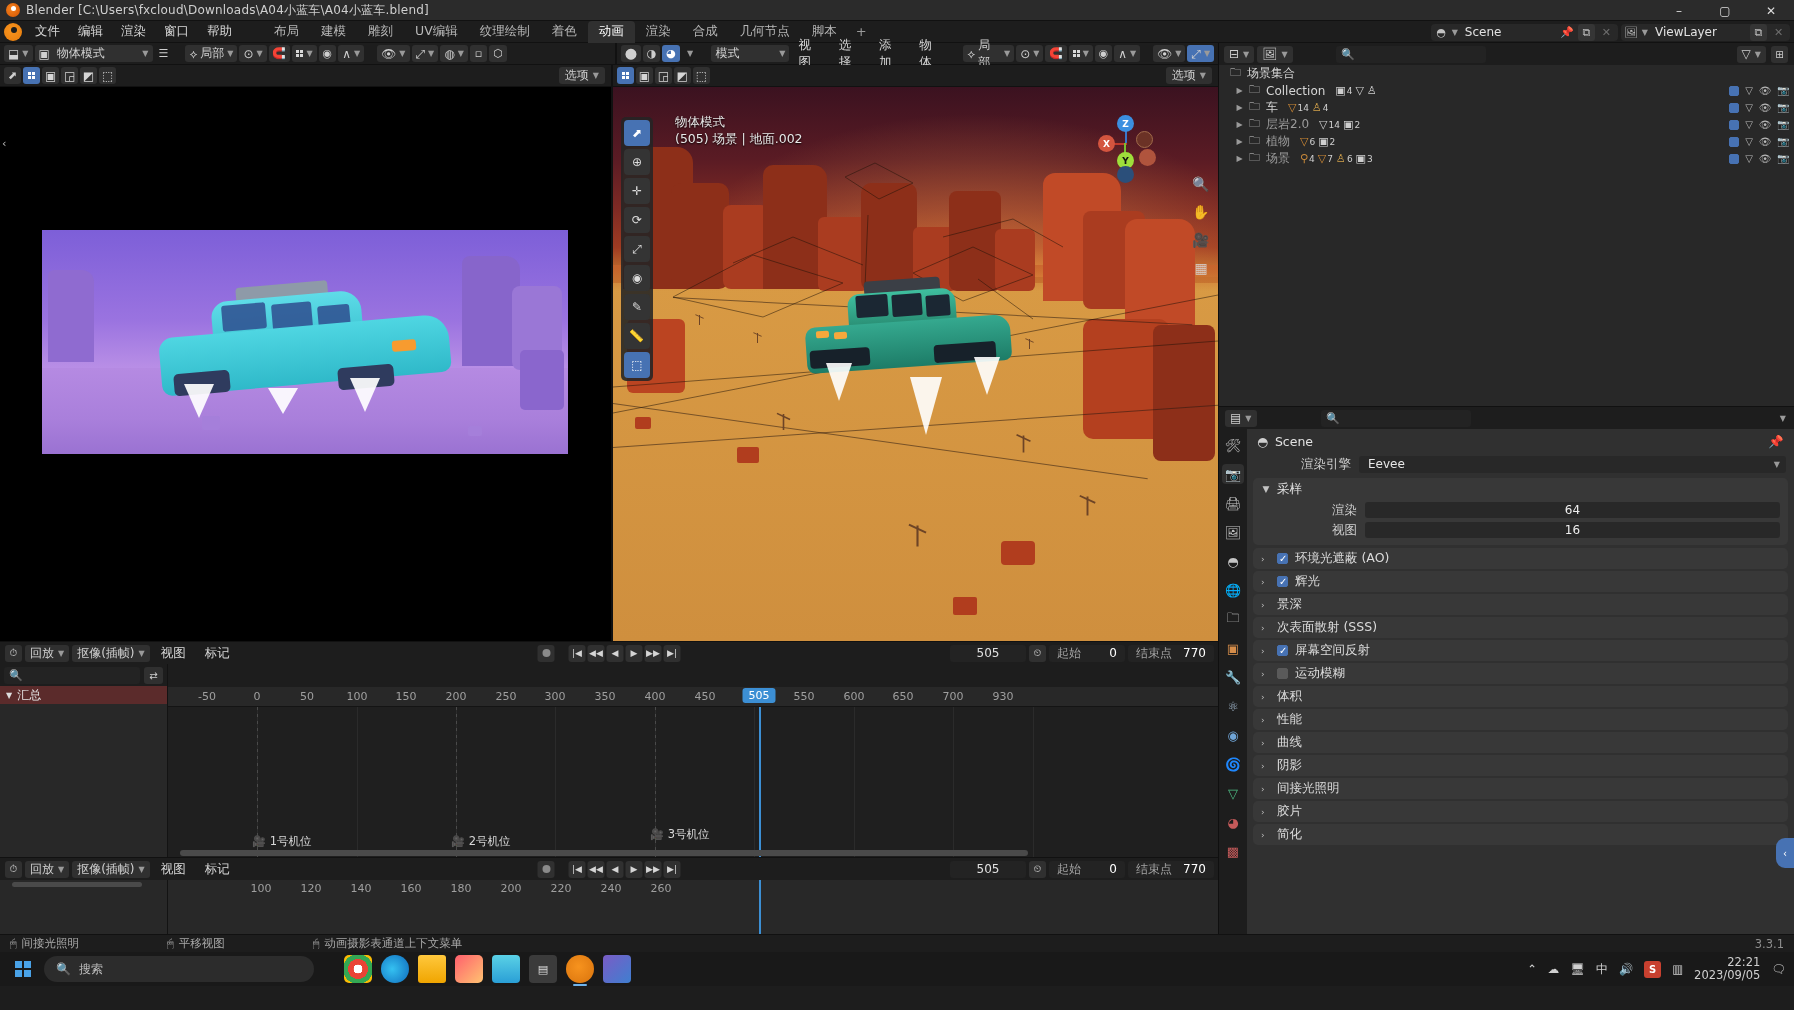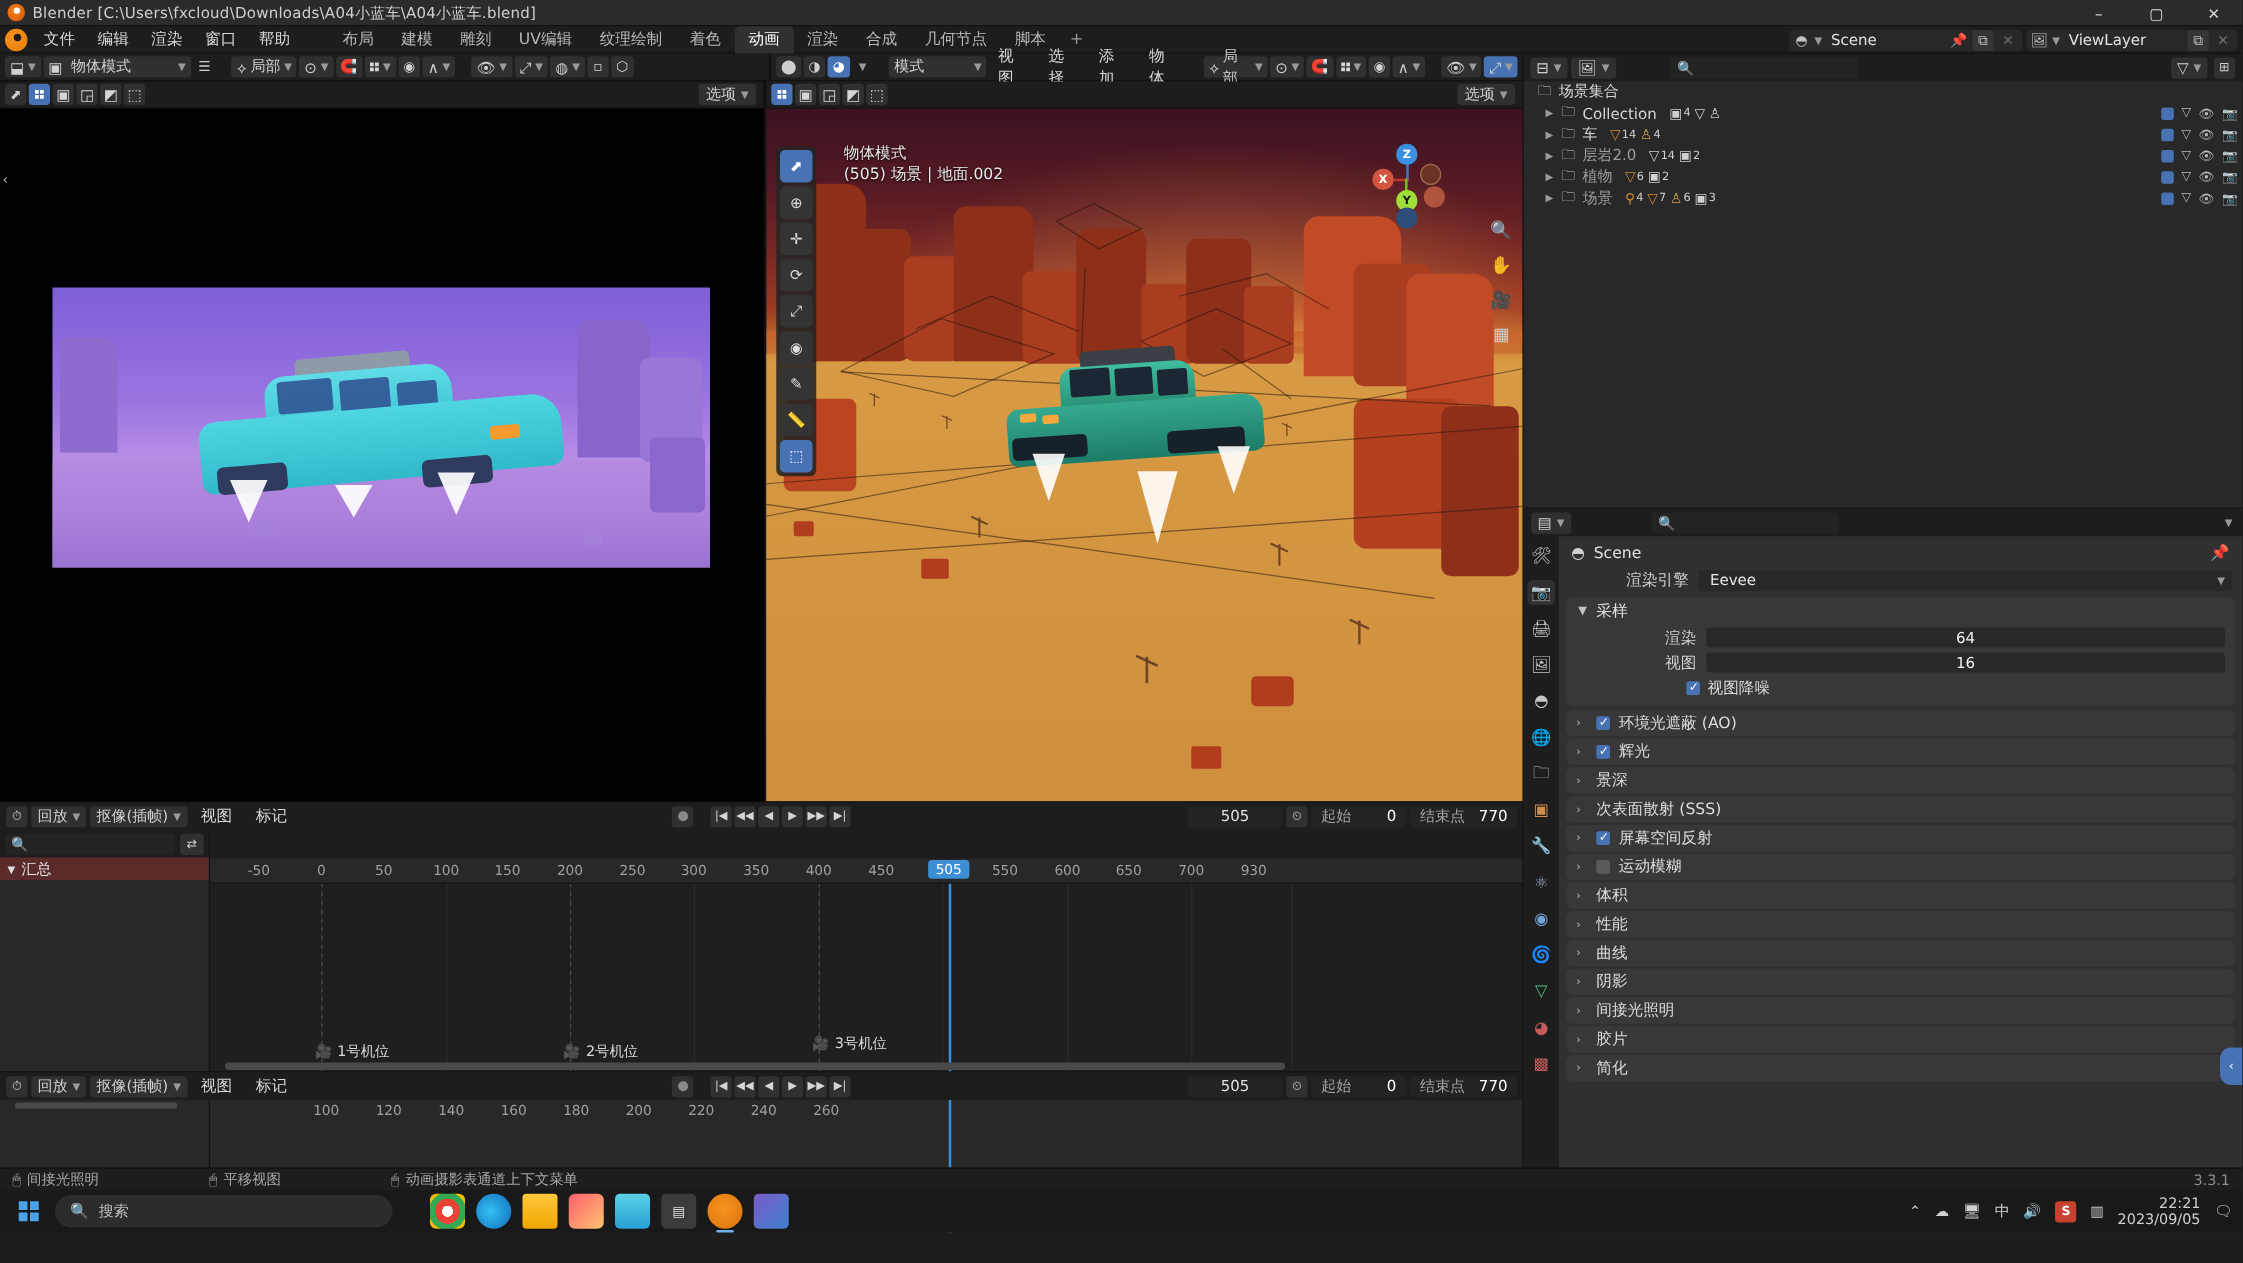--- a/index.html
+++ b/index.html
@@ -1033,24 +1033,20 @@
                 <span class="tri">▼</span>
                 <span>采样</span>
               </div>
               <div class="sub-row">
                 <span class="sub-label">渲染</span>
                 <span class="sub-value">64</span>
               </div>
               <div class="sub-row">
                 <span class="sub-label">视图</span>
                 <span class="sub-value">16</span>
-              </div>
-              <div class="chk-row">
-                <span class="pr-chk on"></span>
-                <span>视图降噪</span>
               </div>
               <div style="height:5px;"></div>
             </div>
 
             <div class="pr-item">
               <span class="tri">›</span>
               <span class="pr-chk on"></span>
               <span>环境光遮蔽 (AO)</span>
             </div>
             <div class="pr-item">

